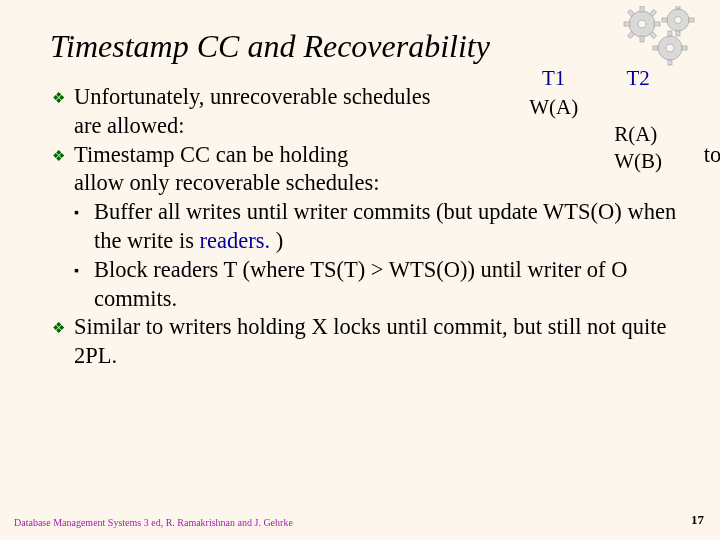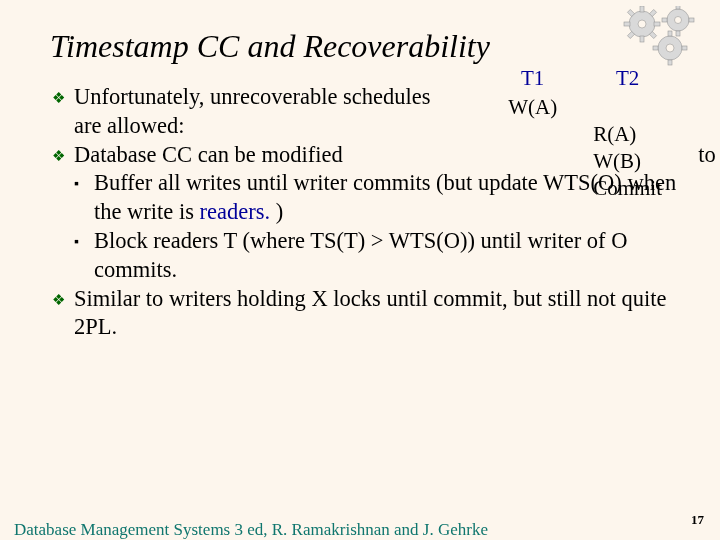--- a/index.html
+++ b/index.html
@@ -47,24 +47,24 @@
     width: 20px;
     flex-shrink: 0;
   }
   .sub {
     margin-left: 22px;
   }
   .blue { color: #000099; }
   .italic { font-style: italic; }
   .footer {
     position: absolute;
-    bottom: 0;
+    bottom: 12px;
     left: 14px;
-    font-size: 17px;
-    color: #0f766e;
+    font-size: 10px;
+    color: #a21caf;
   }
   .pagenum {
     position: absolute;
     bottom: 12px;
     right: 16px;
     font-size: 13px;
     font-weight: bold;
   }
   .table-box {
     position: absolute;
@@ -146,37 +146,34 @@
             <td></td>
           </tr>
       <tr>
             <td></td>
             <td>R(A)</td>
           </tr>
       <tr>
             <td></td>
             <td>W(B)</td>
           </tr>
-      <tr>
-            <td></td>
-            <td>Commit</td>
-          </tr>
     </tbody>
       </table>
   </div>
 
   <div class="bullet-row">
     <div class="diamond">❖</div>
     <div class="bullet-text" style="max-width:380px;">Unfortunately, unrecoverable schedules are allowed:</div>
   </div>
 
   <div class="bullet-row">
     <div class="diamond">❖</div>
     <div class="bullet-text">
-      <span>Database CC can be modified </span><span style="position:relative; right:-350px;">to</span><br>
+      <span>Timestamp CC can be holding </span><span style="position:relative; right:-350px;">to</span><br>
+      <span>allow only recoverable schedules:</span>
     </div>
   </div>
 
   <div class="bullet-row sub">
     <div class="square">▪</div>
     <div class="bullet-text">
       <span>Buffer all writes until writer commits (but update WTS(O) when the write is </span><span class="blue">readers.</span><span> )</span>
     </div>
   </div>
 

